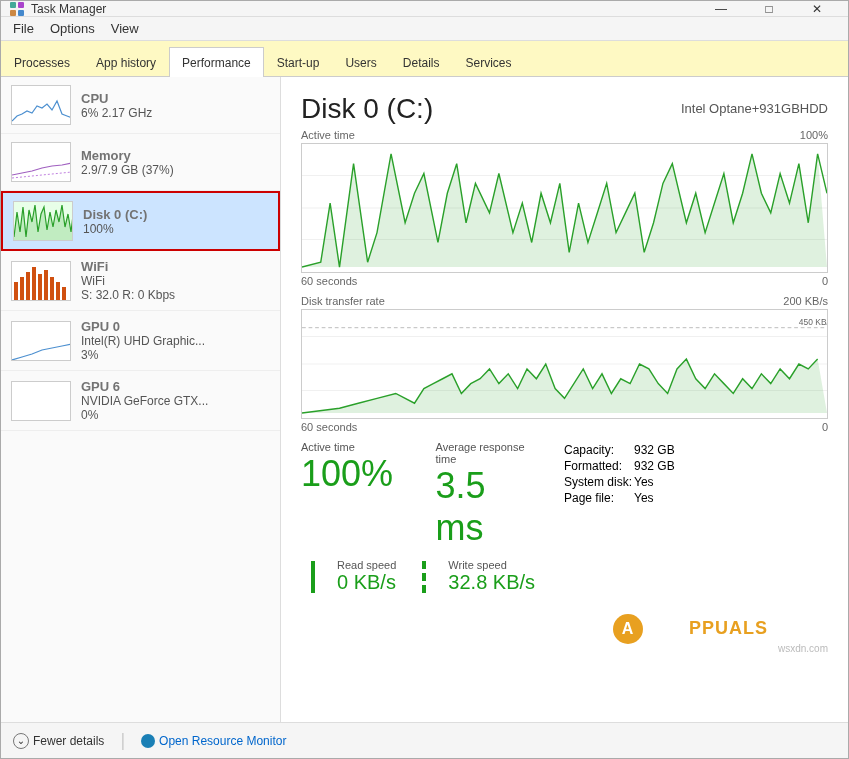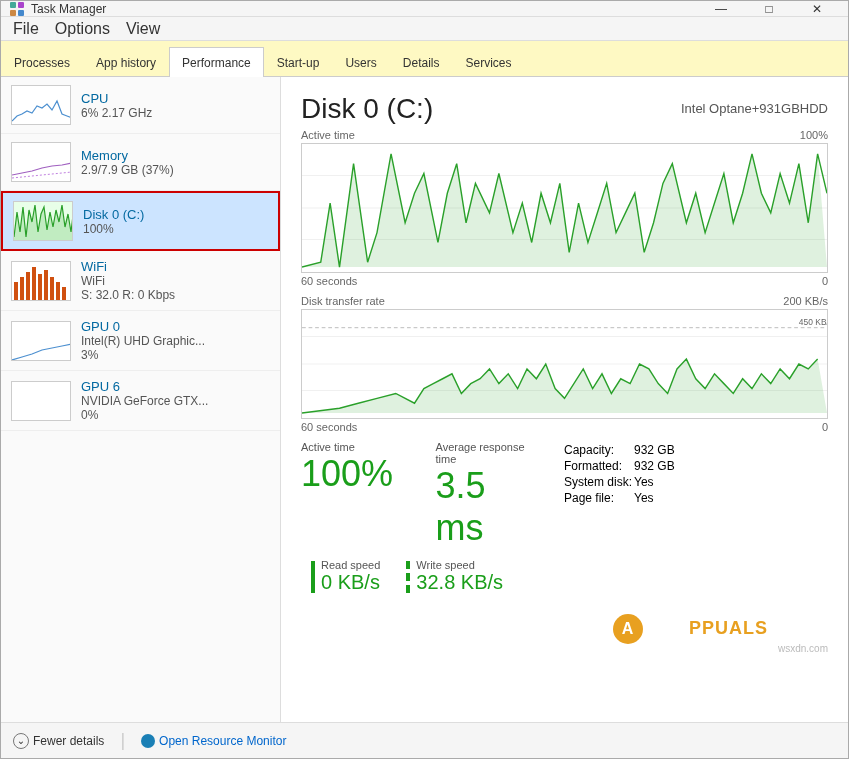--- a/index.html
+++ b/index.html
@@ -66,21 +66,21 @@
     .menu-bar {
       height: 24px;
       background: #f5f5f5;
       border-bottom: 1px solid #ddd;
       display: flex;
       align-items: center;
       padding: 0 4px;
     }
     .menu-item {
       padding: 2px 8px;
-      font-size: 16px;
+      font-size: 13px;
       cursor: pointer;
       color: #333;
       text-align: center;
     }
 
     .tab-bar {
       height: 36px;
       background: #fef9c3;
       border-bottom: 1px solid #ccc;
       display: flex;
@@ -134,21 +134,21 @@
     .sidebar-thumb {
       width: 60px;
       height: 40px;
       flex-shrink: 0;
       border: 1px solid #ccc;
       overflow: hidden;
       position: relative;
       background: #fff;
     }
     .sidebar-info { flex: 1; }
-    .sidebar-info .name { font-size: 13px; font-weight: 400; color: #0369a1; }
+    .sidebar-info .name { font-size: 13px; font-weight: 700; color: #737373; }
     .sidebar-info .value { font-size: 12px; color: #555; }
 
     .detail-panel {
       flex: 1;
       padding: 16px 20px;
       overflow-y: auto;
       background: #fff;
     }
     .detail-header {
       display: flex;
@@ -197,21 +197,21 @@
     .stat-label { font-size: 11px; color: #555; }
 
     .speed-row {
       display: flex;
       gap: 16px;
       margin-top: 8px;
     }
     .speed-block {
       display: flex;
       align-items: center;
-      gap: 6px;
+      gap: 22px;
       padding-left: 10px;
     }
     .speed-indicator {
       width: 4px;
       height: 32px;
       background: #1a9e1a;
     }
     .speed-indicator.write {
       background: transparent;
       border-left: 4px dashed #1a9e1a;

